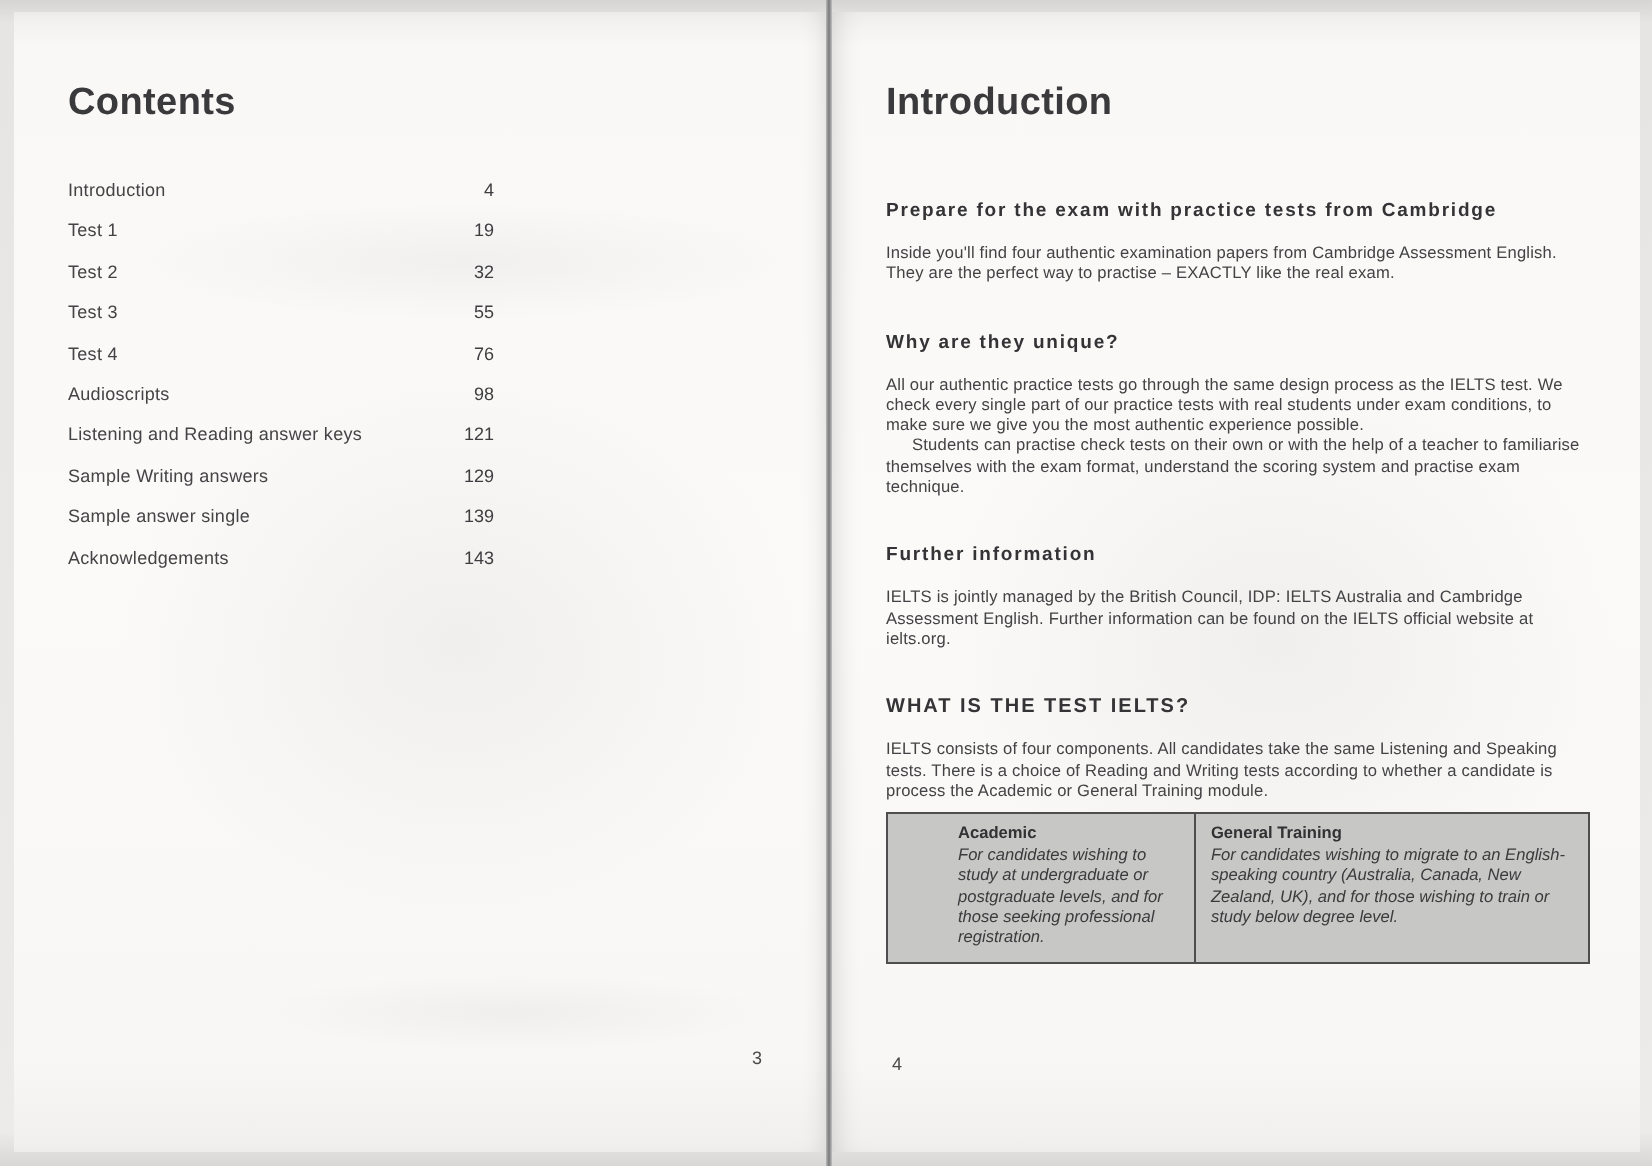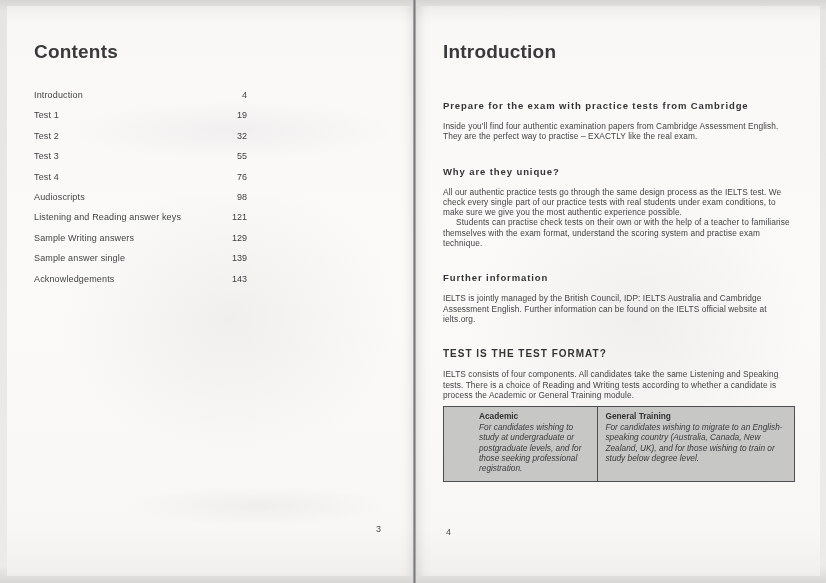--- a/index.html
+++ b/index.html
@@ -153,21 +153,21 @@
       <h2 class="section-heading first">Prepare for the exam with practice tests from Cambridge</h2>
       <p>Inside you'll find four authentic examination papers from Cambridge Assessment English. They are the perfect way to practise – EXACTLY like the real exam.</p>
 
       <h2 class="section-heading">Why are they unique?</h2>
       <p>All our authentic practice tests go through the same design process as the IELTS test. We check every single part of our practice tests with real students under exam conditions, to make sure we give you the most authentic experience possible.</p>
       <p class="follow">Students can practise check tests on their own or with the help of a teacher to familiarise themselves with the exam format, understand the scoring system and practise exam technique.</p>
 
       <h2 class="section-heading">Further information</h2>
       <p>IELTS is jointly managed by the British Council, IDP: IELTS Australia and Cambridge Assessment English. Further information can be found on the IELTS official website at ielts.org.</p>
 
-      <h2 class="section-heading caps">TEST IS THE TEST FORMAT?</h2>
+      <h2 class="section-heading caps">WHAT IS THE TEST IELTS?</h2>
       <p>IELTS consists of four components. All candidates take the same Listening and Speaking tests. There is a choice of Reading and Writing tests according to whether a candidate is process the Academic or General Training module.</p>
 
       <table class="format-table">
         <tbody>
             <tr>
           <td class="col-academic">
             <div class="cell-title">Academic</div>
             <div class="cell-body">For candidates wishing to study at undergraduate or postgraduate levels, and for those seeking professional registration.</div>
           </td>
           <td class="col-general">

